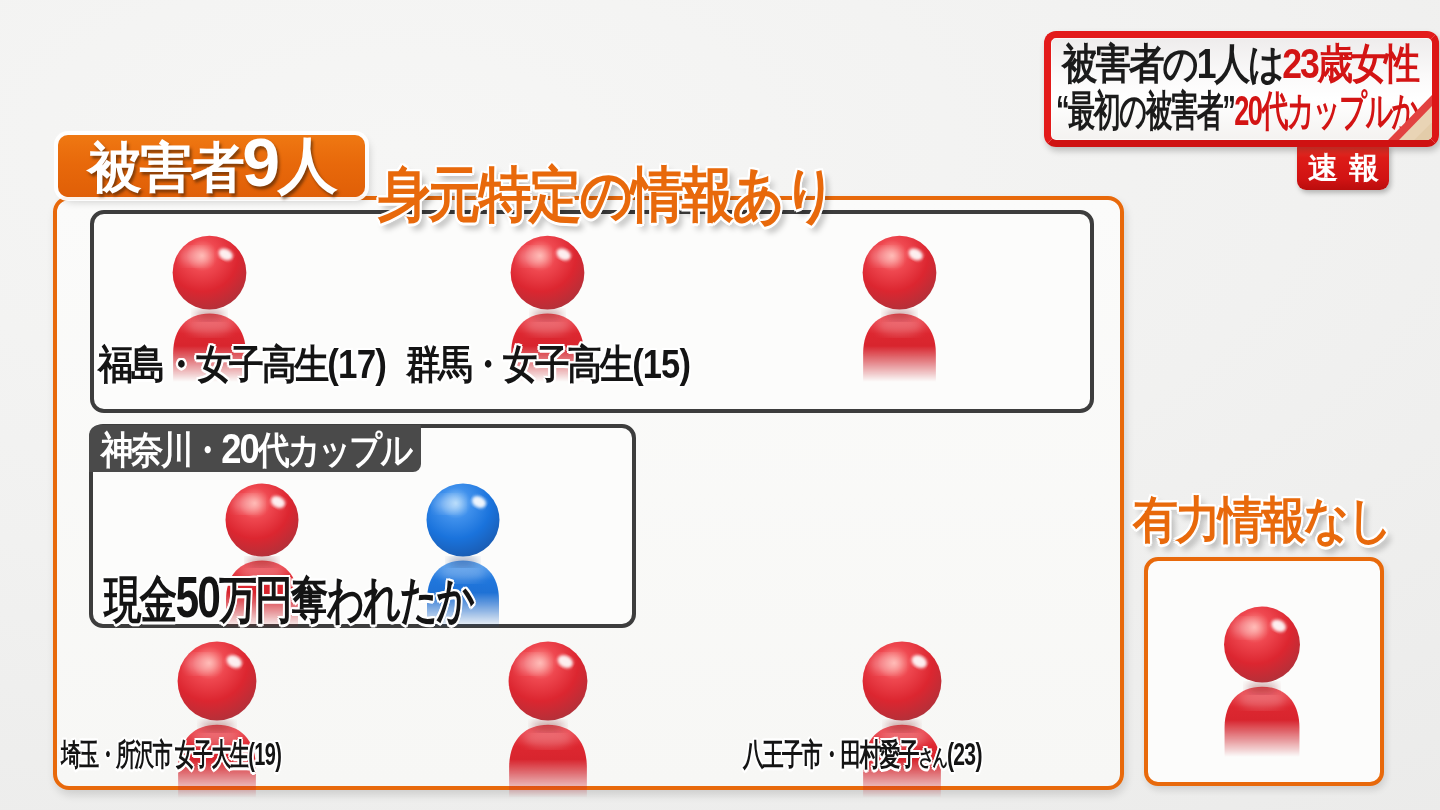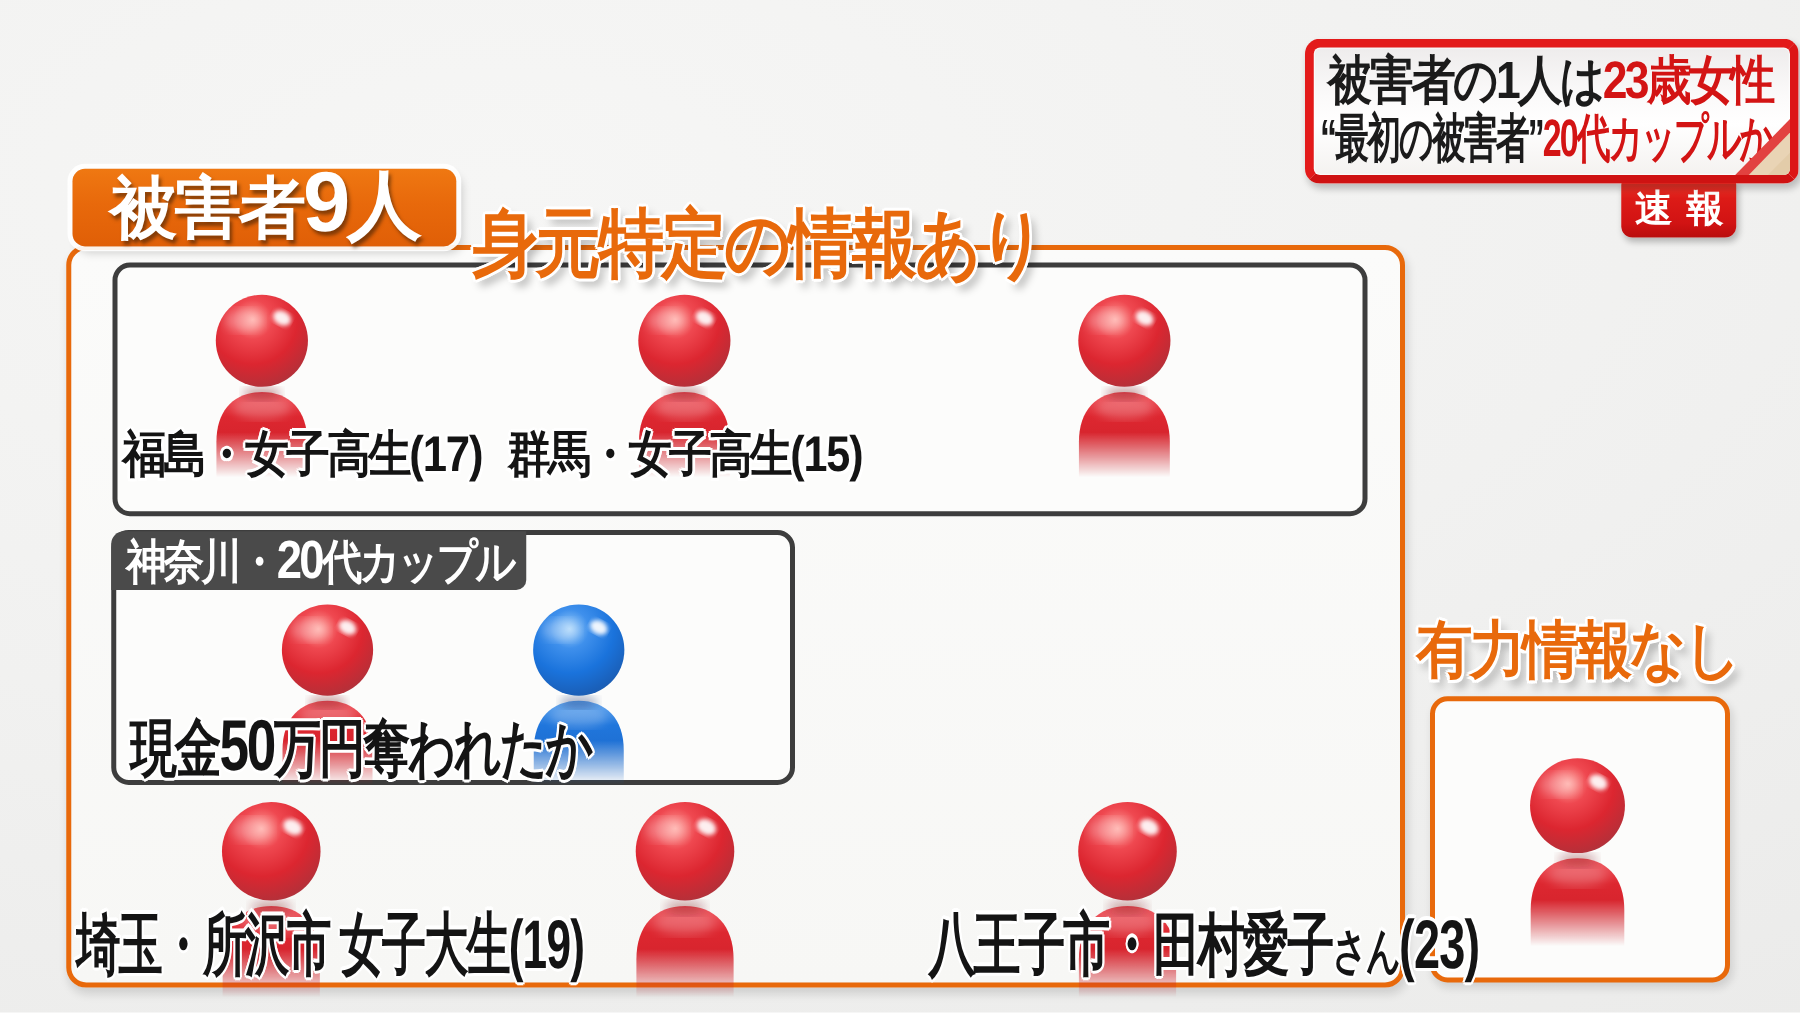--- a/index.html
+++ b/index.html
@@ -59,21 +59,21 @@
     border:4px solid #e8690b;border-radius:14px;background:#fcfcfb;box-shadow:2px 4px 7px rgba(0,0,0,.12);}
   .right-head{left:1133px;top:494px;font-size:50px;line-height:52px;color:#e8690b;z-index:3;}
 
   
   .lbl{color:#141414;z-index:10;}
   .lbl .age{letter-spacing:-1px;}
   .row1-lbl{top:341px;font-size:40px;line-height:46px;}
   .lbl-two{top:321px;font-size:36px;line-height:40px;text-align:center;}
   .money{left:104px;top:573px;font-size:51px;line-height:48px;z-index:10;color:#141414;}
   .money .num{font-size:1.13em;}
-  .row2-lbl{top:730px;font-size:55px;line-height:50px;}
+  .row2-lbl{top:730px;font-size:31px;line-height:50px;}
   .row2-lbl .small{font-size:.74em;}
 
   
   .person{position:absolute;z-index:5;}
   svg{display:block;}
 </style>
 </head>
 <body>
 
 <div class="stage">

